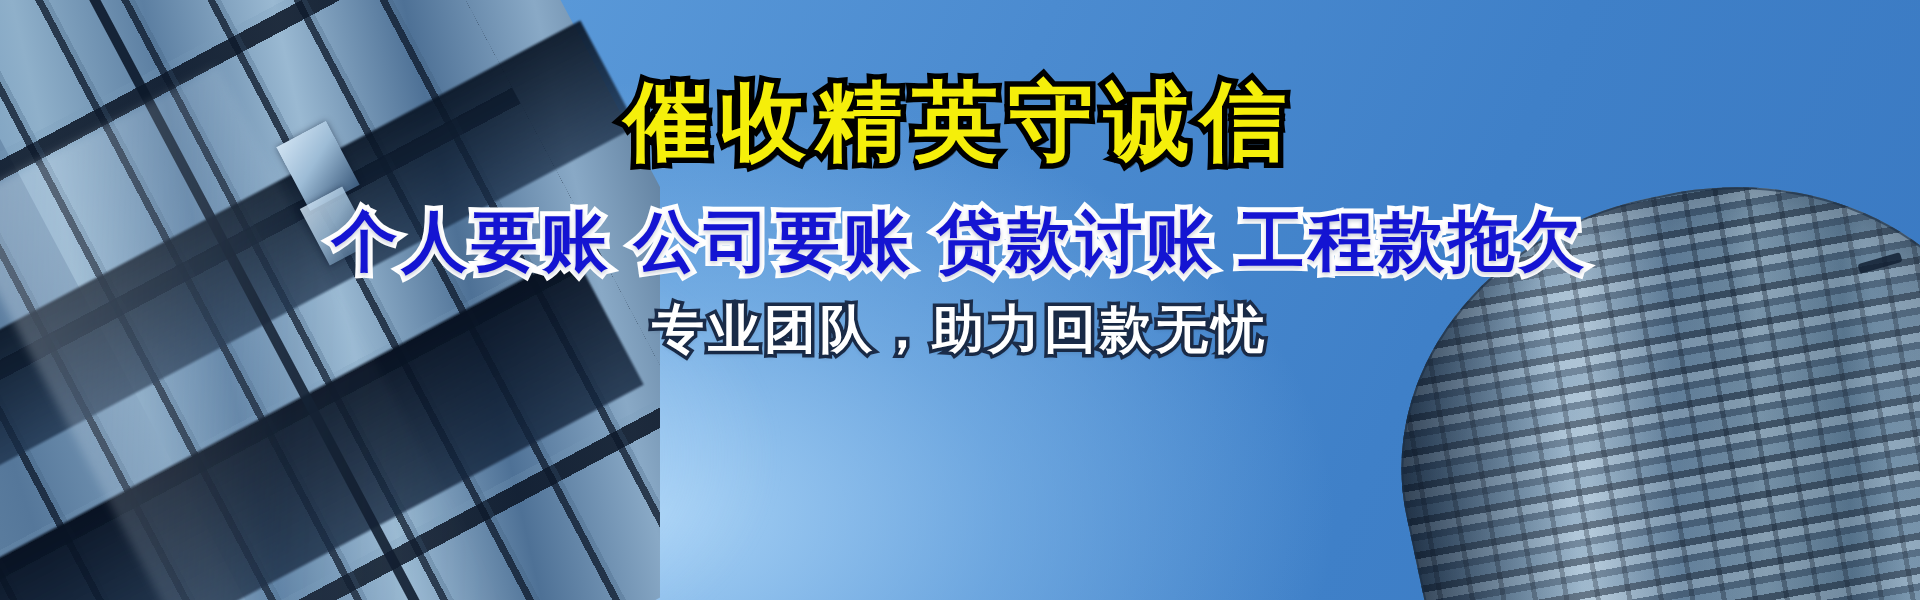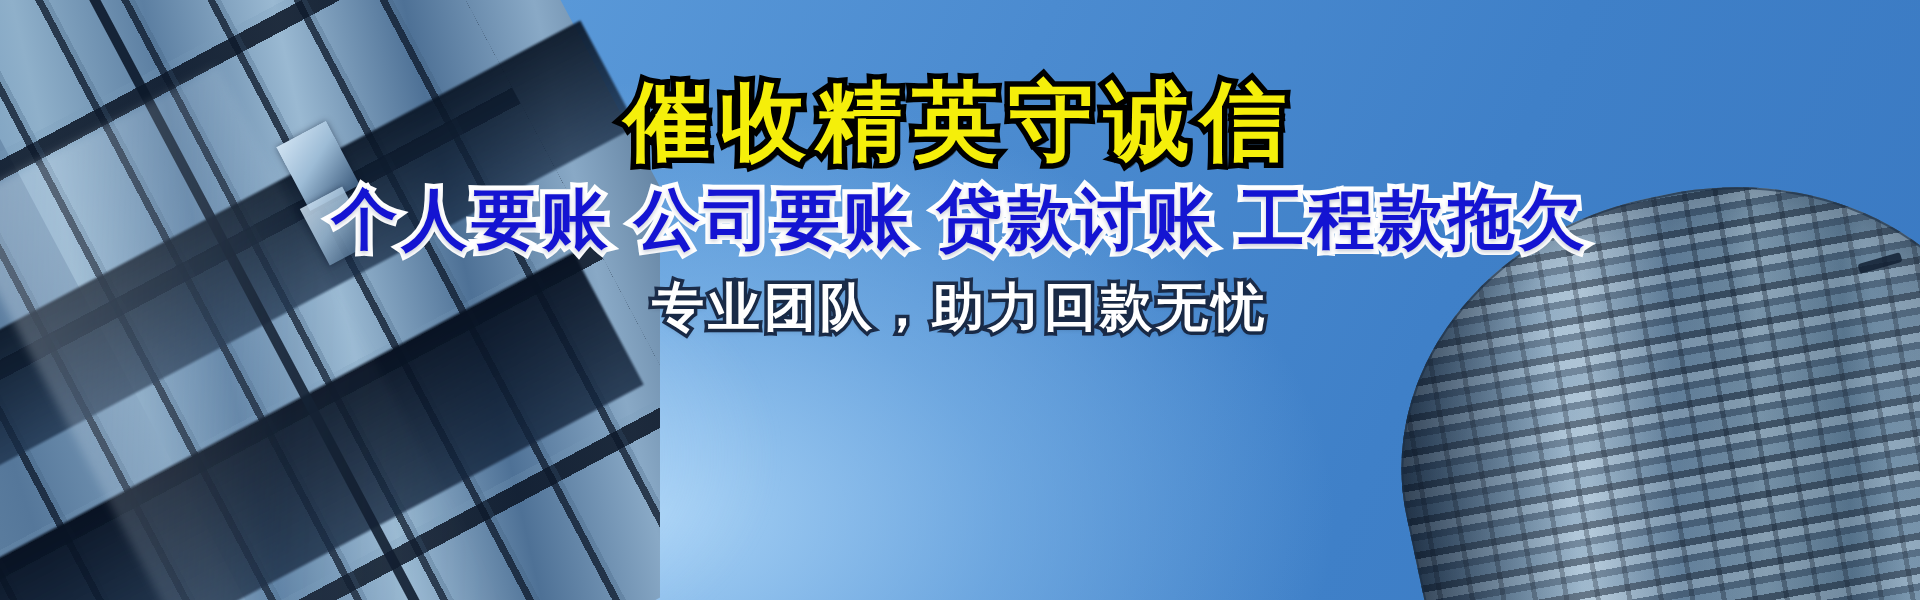--- a/index.html
+++ b/index.html
@@ -193,21 +193,21 @@
     color:var(--hl, #f5ef0a);
     -webkit-text-stroke:11px #000;
     paint-order:stroke fill;
     text-shadow:
       0 0 2px #000,
       4px 5px 0 rgba(0,0,0,0.45);
     white-space:nowrap;
   }
 
   .subline{
-    margin-top:22px;
+    margin-top:44px;
     font-size:66px;
     font-weight:bold;
     letter-spacing:4px;
     line-height:1;
     color:var(--sl, #1414d2);
     -webkit-text-stroke:10px #ffffff;
     paint-order:stroke fill;
     text-shadow:0 2px 4px rgba(20,40,80,0.25);
     white-space:nowrap;
   }

